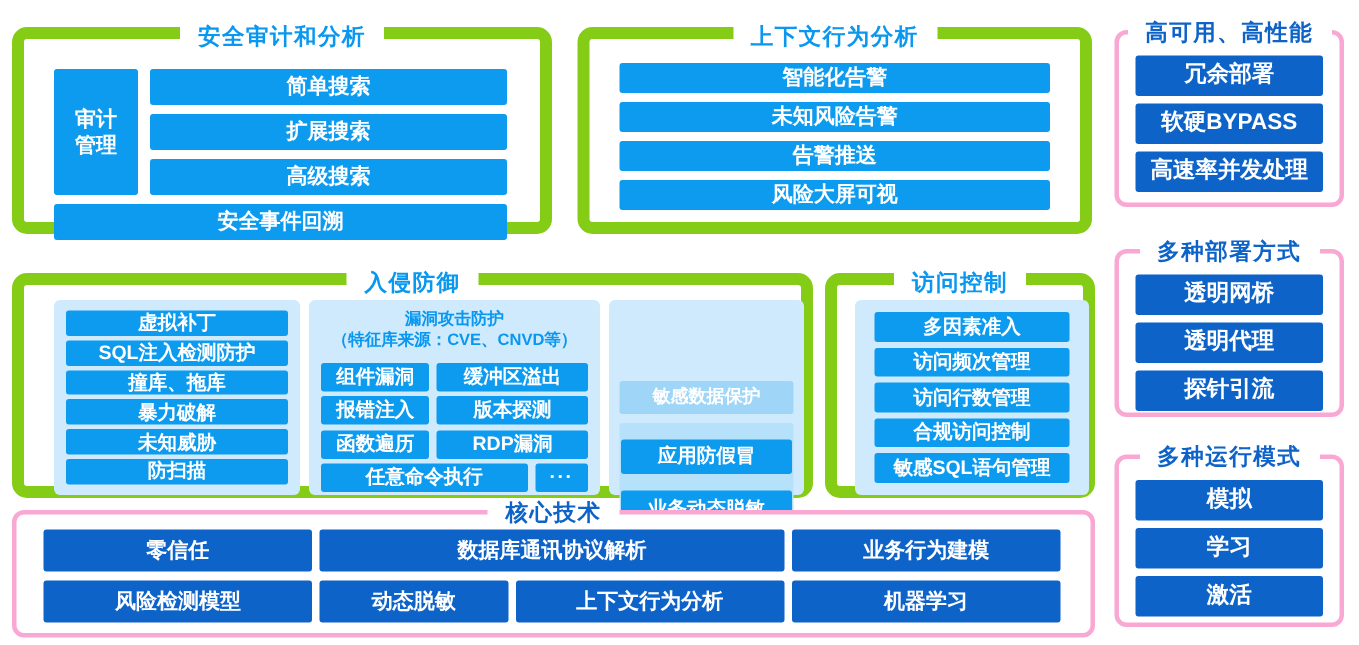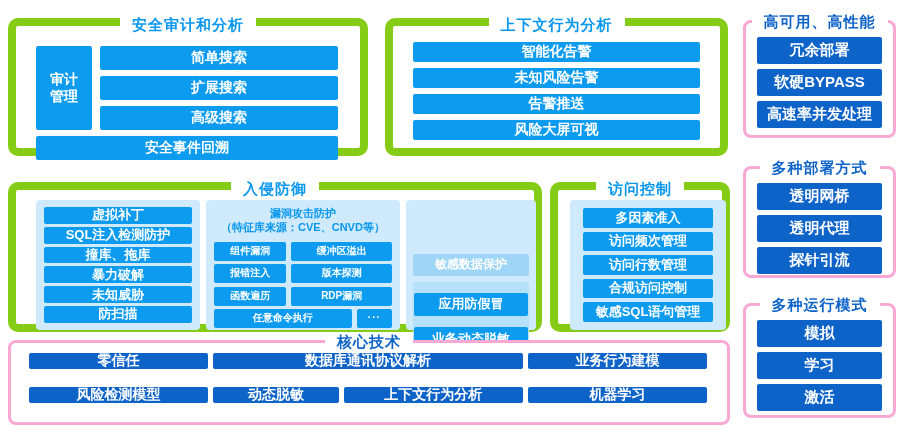--- a/index.html
+++ b/index.html
@@ -37,36 +37,36 @@
   .alert-rows .chip{flex:1;}
   
   .side-rows{position:absolute;left:11px;right:11px;top:14px;gap:5px;}
   .side-rows .chip{height:27px;font-size:15px;}
   
   .p1{left:20px;top:10px;width:164px;height:130px;padding:7px 8px;display:flex;flex-direction:column;gap:3px;}
   .p1 .chip{flex:1;font-size:13px;}
   .p2{left:190px;top:10px;width:194px;height:130px;padding:4px 8px;}
   .p2-header{color:#0a97ef;font-weight:700;font-size:11px;text-align:center;line-height:1.3;margin-top:2px;margin-bottom:7px;}
   .p2 .grid-row{display:flex;gap:5px;height:19px;margin-bottom:3.5px;}
-  .p2 .grid-row .chip{font-size:10px;text-align:center;}
+  .p2 .grid-row .chip{font-size:13px;text-align:center;}
   .g-narrow{flex:0.72;}
   .g-wide{flex:1;}
   .g-cmd{flex:3.9;}
   .g-more{flex:1;letter-spacing:1px;}
   .p3{left:390px;top:10px;width:130px;height:130px;padding:6px 7px;}
   .p3-header{background:#9fd6f7;color:#fff;font-weight:700;font-size:12px;text-align:center;
     line-height:1.3;border-radius:2px;padding:3px 14px;box-sizing:border-box;margin-top:48px;}
   .p3-inner{background:#b5e1fa;border-radius:2px;margin-top:6px;height:80px;
     display:flex;flex-direction:column;justify-content:space-evenly;padding:0 1px;}
   .p3-inner .chip{height:23px;font-size:13px;}
   
   .access-panel{left:12px;top:10px;width:156px;height:130px;padding:8px 13px;display:flex;flex-direction:column;gap:4px;}
   .access-panel .chip{flex:1;font-size:13px;}
   
-  .core-row{position:absolute;left:18px;right:20px;height:16px;gap:5px;}
+  .core-row{position:absolute;left:18px;right:20px;height:28px;gap:5px;}
   .core-row .chip{font-size:14px;}
   .cr1{top:10px;} .cr2{top:44px;}
   .f-1{flex:1;} .f-173{flex:1.73;} .f-07{flex:0.7;}
 </style>
 </head>
 <body>
 
 <div class="canvas">
 
   <div class="sec sec-light" style="left:8px;top:18px;width:360px;height:138px;">

